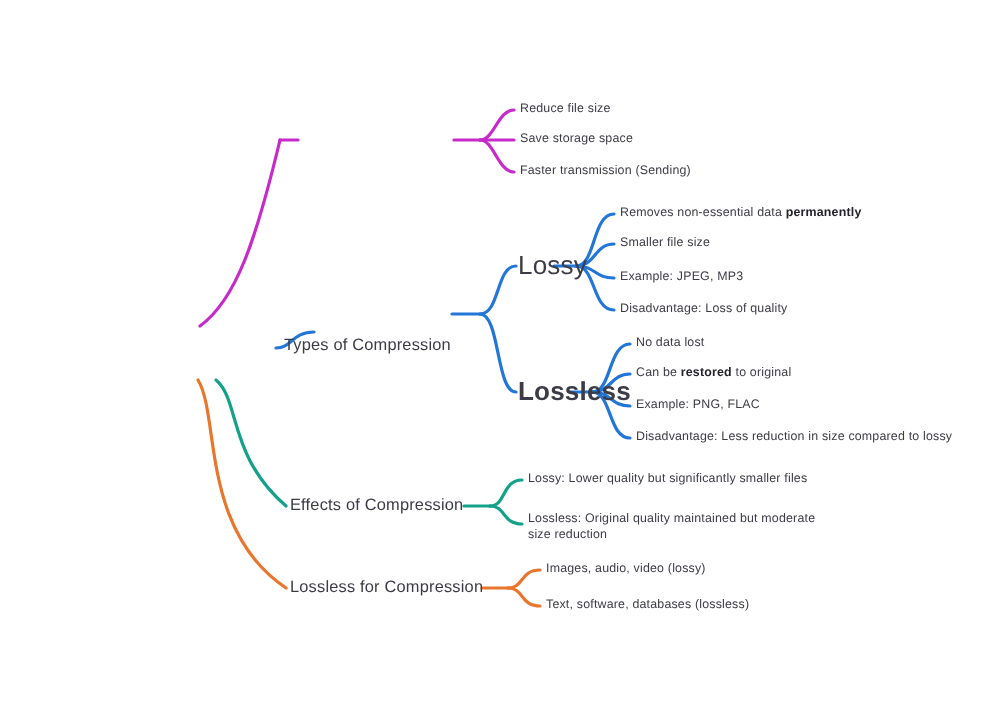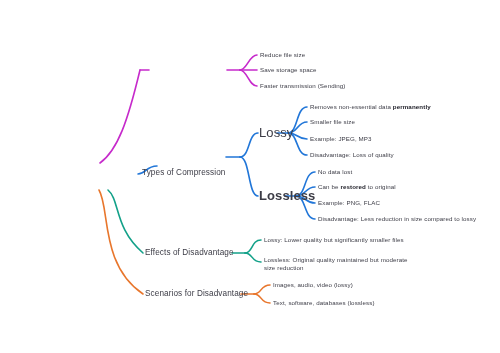--- a/index.html
+++ b/index.html
@@ -136,21 +136,21 @@
 
   <div class="node-label sub-label" style="left:259px; top:196px;font-weight:bold;">Lossless</div>
 
   <div class="node-label leaf-label" style="left:318px; top:172px;">No data lost</div>
   <div class="node-label leaf-label" style="left:318px; top:187px;">
     <span>Can be </span><b>restored</b><span> to original</span>
   </div>
   <div class="node-label leaf-label" style="left:318px; top:203px;">Example: PNG, FLAC</div>
   <div class="node-label leaf-label" style="left:318px; top:219px;">Disadvantage: Less reduction in size compared to lossy</div>
 
-  <div class="node-label branch-label" style="left:145px; top:253px;">Effects of Disadvantage</div>
+  <div class="node-label branch-label" style="left:145px; top:253px;">Effects of Compression</div>
   <div class="node-label leaf-label" style="left:264px; top:240px;">Lossy: Lower quality but significantly smaller files</div>
   <div class="node-label leaf-label wrap" style="left:264px; top:256px;">Lossless: Original quality maintained but moderate size reduction</div>
 
-  <div class="node-label branch-label" style="left:145px; top:294px;">Scenarios for Disadvantage</div>
+  <div class="node-label branch-label" style="left:145px; top:294px;">Lossless for Compression</div>
   <div class="node-label leaf-label" style="left:273px; top:285px;">Images, audio, video (lossy)</div>
   <div class="node-label leaf-label" style="left:273px; top:303px;">Text, software, databases (lossless)</div>
 
 </div>
 
 </body></html>

